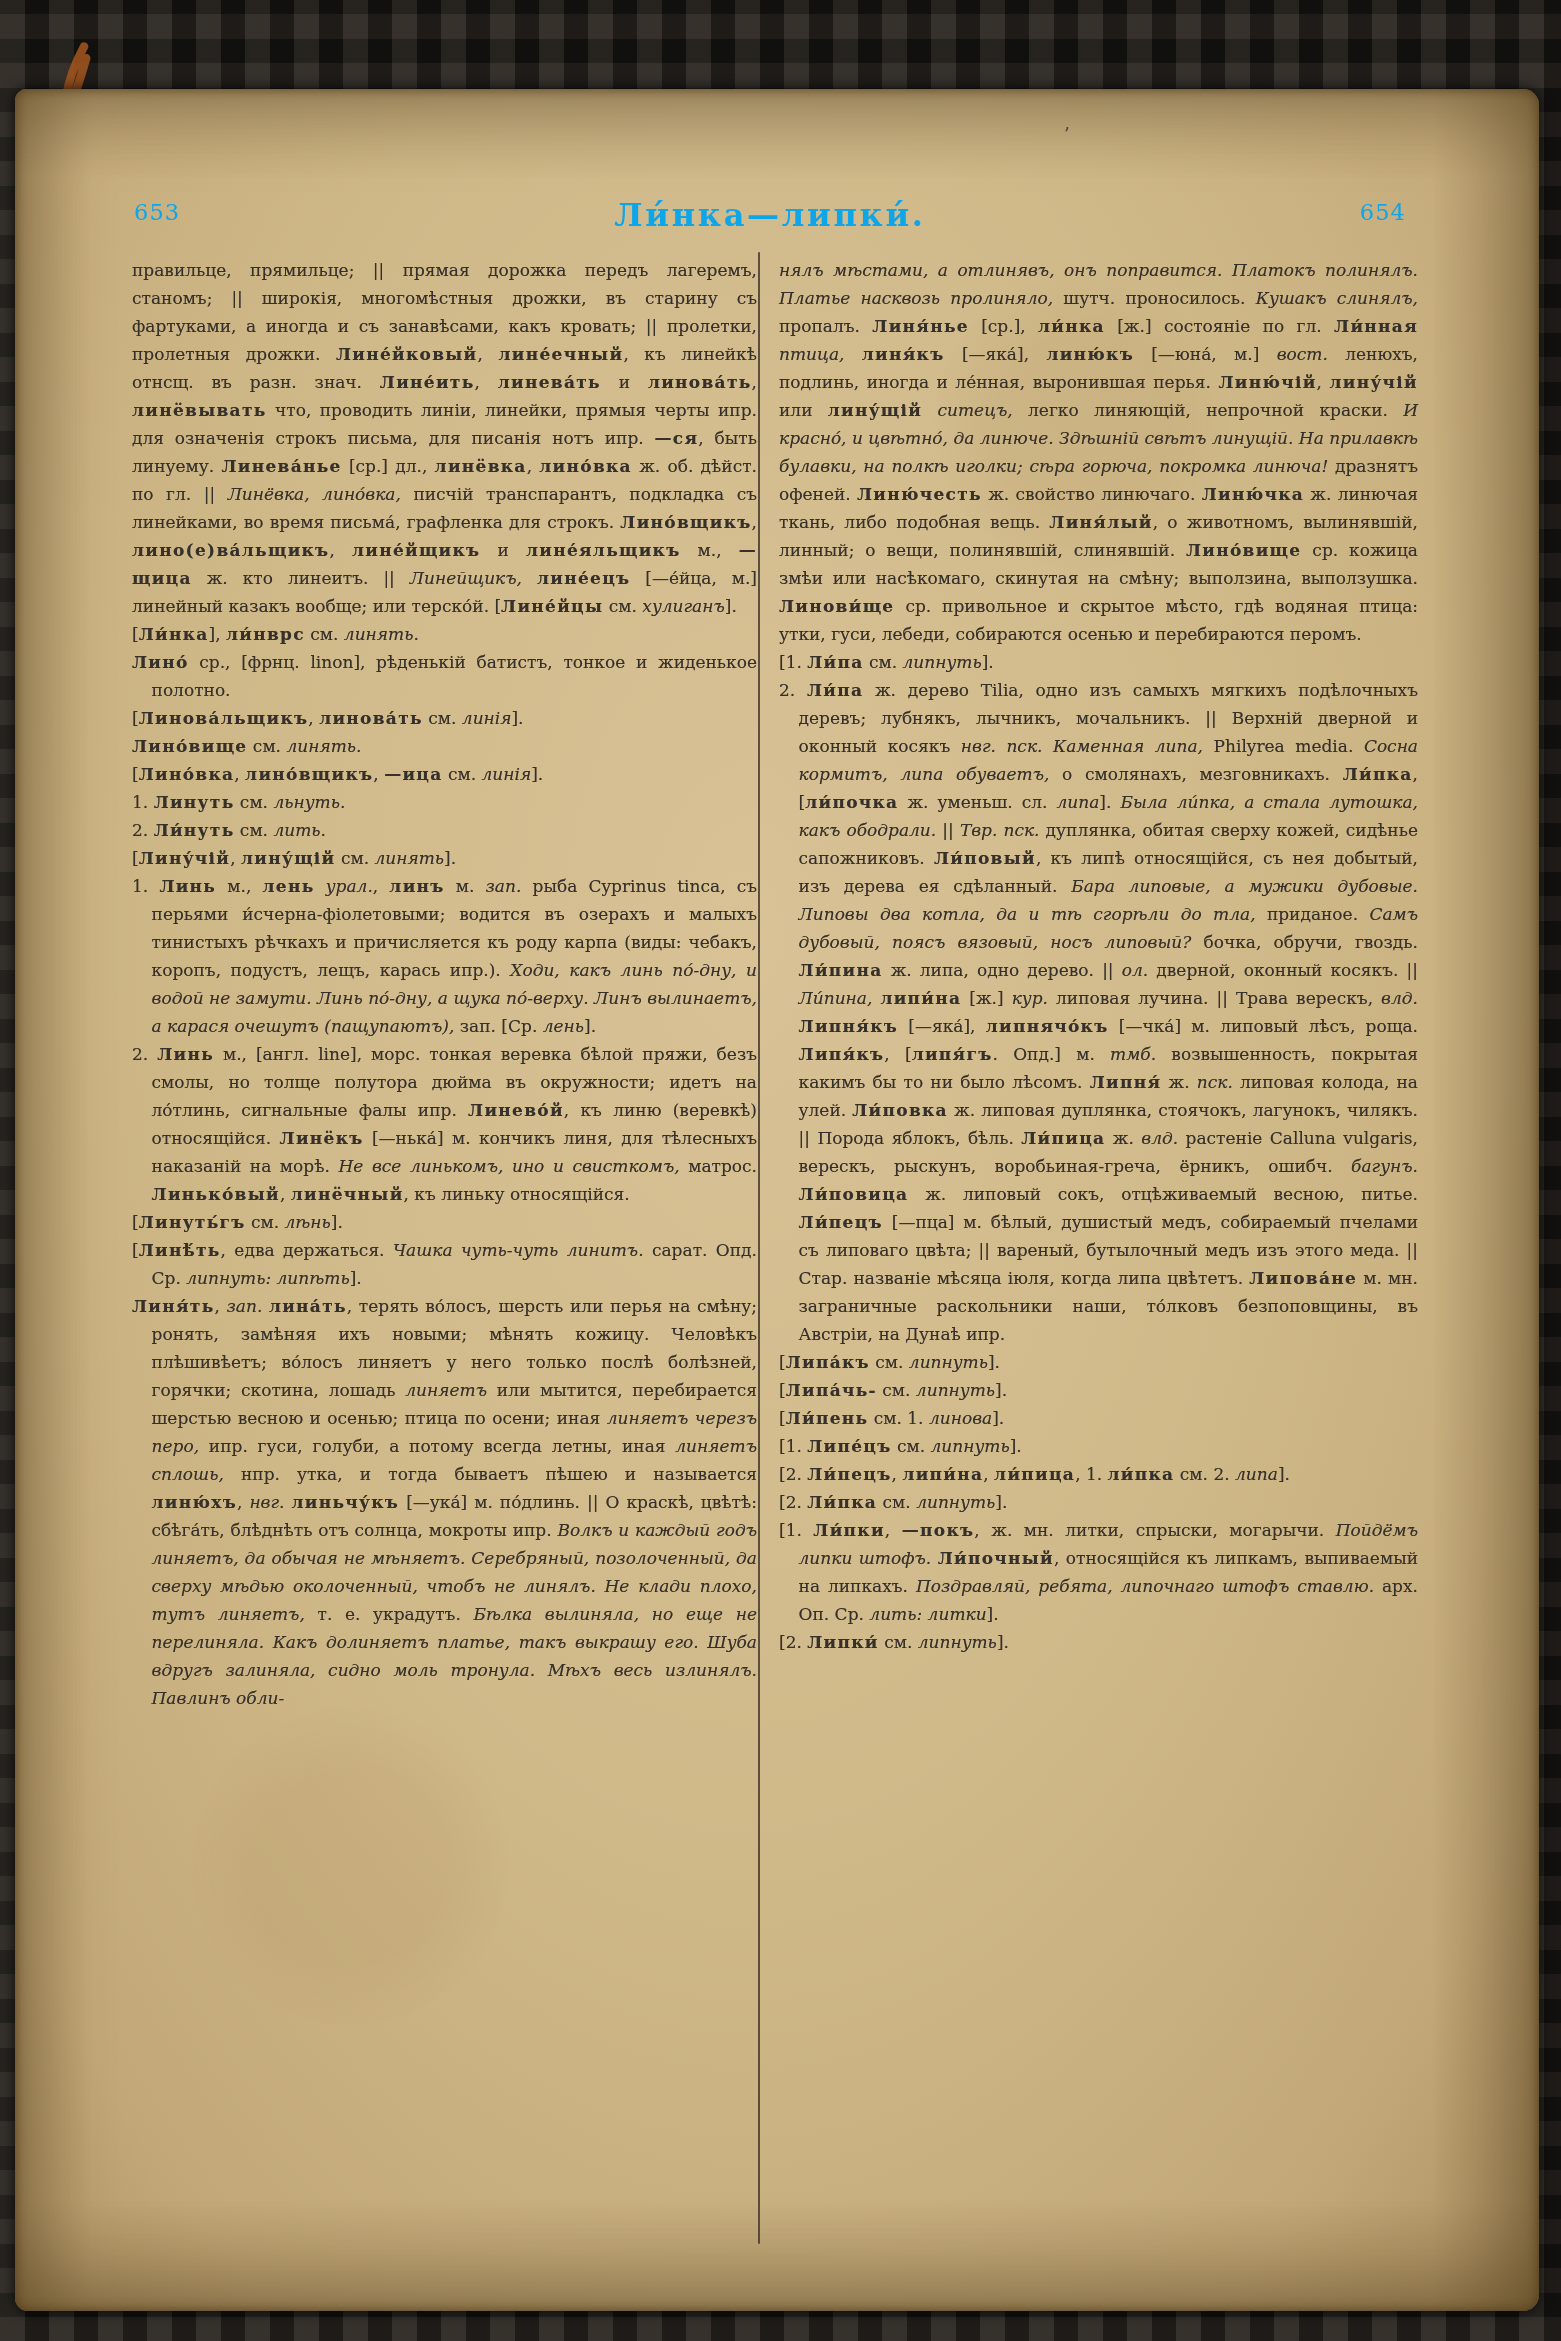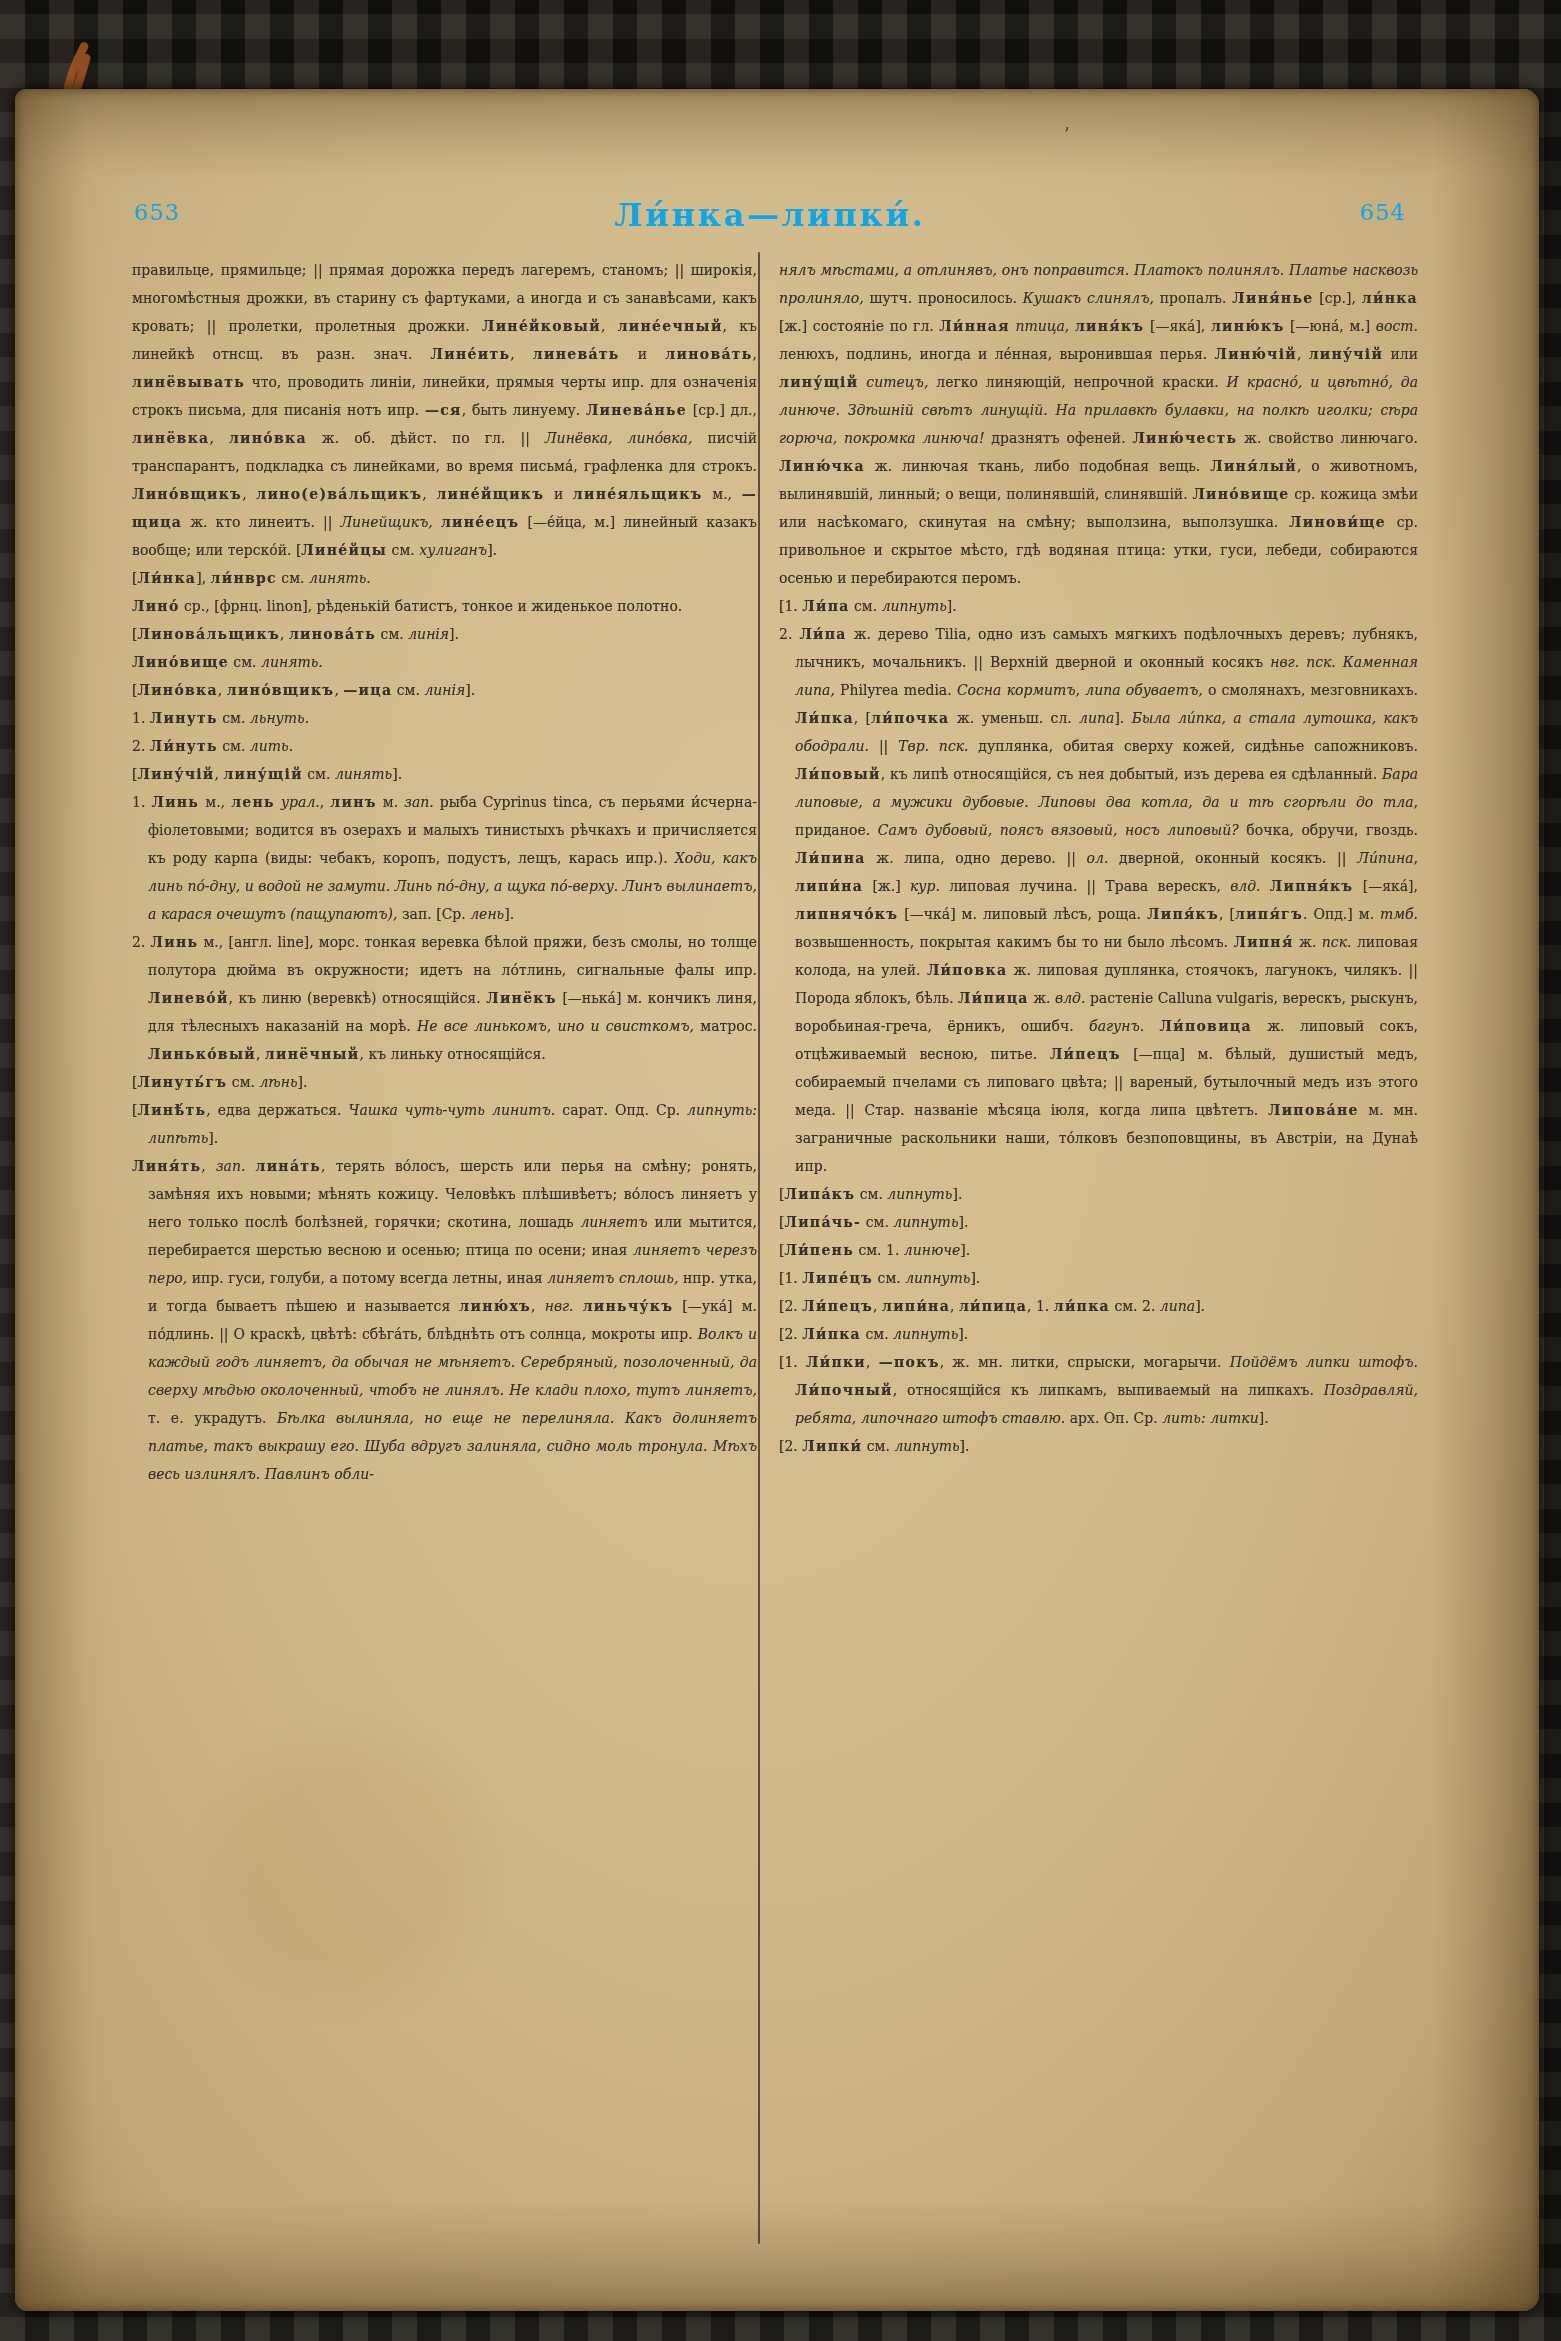--- a/index.html
+++ b/index.html
@@ -50,21 +50,21 @@
     font-weight:bold;font-size:32px;letter-spacing:2.7px;white-space:nowrap;
   }
   .col{position:absolute;top:256px;}
   .col.left{left:132px;width:625px;}
   .col.right{left:779px;width:639px;}
   .divider{
     position:absolute;left:758px;top:252px;width:1.6px;height:1992px;
     background:#453b2e;opacity:0.85;border-radius:1.1px;
   }
   .col p{
-    margin:0;font-size:14px;line-height:28px;text-align:justify;
+    margin:0;font-size:17px;line-height:28px;text-align:justify;
     text-shadow:0 0 0.5px rgba(54,48,42,0.45);
   }
   .col p.entry{padding-left:1.15em;text-indent:-1.15em;}
   .col p.cont{padding-left:0;text-indent:0;}
   .col b{font-weight:bold;letter-spacing:1.3px;}
   .col i{font-style:italic;}
 </style>
 </head>
 <body>
 
@@ -105,21 +105,21 @@
       <p class="entry">[<b>Линуть́гъ</b> см. <i>лѣнь</i>].</p>
       <p class="entry">[<b>Линѣ́ть</b>, едва держаться. <i>Чашка чуть-чуть линитъ.</i> сарат. Опд. Ср. <i>липнуть: липѣть</i>].</p>
       <p class="entry"><b>Линя́ть</b>, <i>зап.</i> <b>лина́ть</b>, терять во́лосъ, шерсть или перья на смѣну; ронять, замѣняя ихъ новыми; мѣнять кожицу. Человѣкъ плѣшивѣетъ; во́лосъ линяетъ у него только послѣ болѣзней, горячки; скотина, лошадь <i>линяетъ</i> или мытится, перебирается шерстью весною и осенью; птица по осени; иная <i>линяетъ черезъ перо,</i> ипр. гуси, голуби, а потому всегда летны, иная <i>линяетъ сплошь,</i> нпр. утка, и тогда бываетъ пѣшею и называется <b>линю́хъ</b>, <i>нвг.</i> <b>линьчу́къ</b> [—ука́] м. по́длинь. || О краскѣ, цвѣтѣ: сбѣга́ть, блѣднѣть отъ солнца, мокроты ипр. <i>Волкъ и каждый годъ линяетъ, да обычая не мѣняетъ. Серебряный, позолоченный, да сверху мѣдью околоченный, чтобъ не линялъ. Не клади плохо, тутъ линяетъ,</i> т. е. украдутъ. <i>Бѣлка вылиняла, но еще не перелиняла. Какъ долиняетъ платье, такъ выкрашу его. Шуба вдругъ залиняла, сидно моль тронула. Мѣхъ весь излинялъ. Павлинъ обли-</i></p>
     </div>
   <div class="col right">
       <p class="cont"><i>нялъ мѣстами, а отлинявъ, онъ поправится. Платокъ полинялъ. Платье насквозь пролиняло,</i> шутч. проносилось. <i>Кушакъ слинялъ,</i> пропалъ. <b>Линя́нье</b> [ср.], <b>ли́нка</b> [ж.] состояніе по гл. <b>Ли́нная</b> <i>птица,</i> <b>линя́къ</b> [—яка́], <b>линю́къ</b> [—юна́, м.] <i>вост.</i> ленюхъ, подлинь, иногда и ле́нная, выронившая перья. <b>Линю́чій</b>, <b>лину́чій</b> или <b>лину́щій</b> <i>ситецъ,</i> легко линяющій, непрочной краски. <i>И красно́, и цвѣтно́, да линюче. Здѣшній свѣтъ линущій. На прилавкѣ булавки, на полкѣ иголки; сѣра горюча, покромка линюча!</i> дразнятъ офеней. <b>Линю́честь</b> ж. свойство линючаго. <b>Линю́чка</b> ж. линючая ткань, либо подобная вещь. <b>Линя́лый</b>, о животномъ, вылинявшій, линный; о вещи, полинявшій, слинявшій. <b>Лино́вище</b> ср. кожица змѣи или насѣкомаго, скинутая на смѣну; выползина, выползушка. <b>Линови́ще</b> ср. привольное и скрытое мѣсто, гдѣ водяная птица: утки, гуси, лебеди, собираются осенью и перебираются перомъ.</p>
       <p class="entry">[1. <b>Ли́па</b> см. <i>липнуть</i>].</p>
       <p class="entry">2. <b>Ли́па</b> ж. дерево Tilia, одно изъ самыхъ мягкихъ подѣлочныхъ деревъ; лубнякъ, лычникъ, мочальникъ. || Верхній дверной и оконный косякъ <i>нвг. пск. Каменная липа,</i> Philyrea media. <i>Сосна кормитъ, липа обуваетъ,</i> о смолянахъ, мезговникахъ. <b>Ли́пка</b>, [<b>ли́почка</b> ж. уменьш. сл. <i>липа</i>]. <i>Была ли́пка, а стала лутошка, какъ ободрали.</i> || <i>Твр. пск.</i> дуплянка, обитая сверху кожей, сидѣнье сапожниковъ. <b>Ли́повый</b>, къ липѣ относящійся, съ нея добытый, изъ дерева ея сдѣланный. <i>Бара липовые, а мужики дубовые. Липовы два котла, да и тѣ сгорѣли до тла,</i> приданое. <i>Самъ дубовый, поясъ вязовый, носъ липовый?</i> бочка, обручи, гвоздь. <b>Ли́пина</b> ж. липа, одно дерево. || <i>ол.</i> дверной, оконный косякъ. || <i>Ли́пина,</i> <b>липи́на</b> [ж.] <i>кур.</i> липовая лучина. || Трава верескъ, <i>влд.</i> <b>Липня́къ</b> [—яка́], <b>липнячо́къ</b> [—чка́] м. липовый лѣсъ, роща. <b>Липя́къ</b>, [<b>липя́гъ</b>. Опд.] м. <i>тмб.</i> возвышенность, покрытая какимъ бы то ни было лѣсомъ. <b>Липня́</b> ж. <i>пск.</i> липовая колода, на улей. <b>Ли́повка</b> ж. липовая дуплянка, стоячокъ, лагунокъ, чилякъ. || Порода яблокъ, бѣль. <b>Ли́пица</b> ж. <i>влд.</i> растеніе Calluna vulgaris, верескъ, рыскунъ, воробьиная-греча, ёрникъ, ошибч. <i>багунъ.</i> <b>Ли́повица</b> ж. липовый сокъ, отцѣживаемый весною, питье. <b>Ли́пецъ</b> [—пца] м. бѣлый, душистый медъ, собираемый пчелами съ липоваго цвѣта; || вареный, бутылочный медъ изъ этого меда. || Стар. названіе мѣсяца іюля, когда липа цвѣтетъ. <b>Липова́не</b> м. мн. заграничные раскольники наши, то́лковъ безпоповщины, въ Австріи, на Дунаѣ ипр.</p>
       <p class="entry">[<b>Липа́къ</b> см. <i>липнуть</i>].</p>
       <p class="entry">[<b>Липа́чь-</b> см. <i>липнуть</i>].</p>
-      <p class="entry">[<b>Ли́пень</b> см. 1. <i>линюче</i>].</p>
+      <p class="entry">[<b>Ли́пень</b> см. 1. <i>линова</i>].</p>
       <p class="entry">[1. <b>Липе́цъ</b> см. <i>липнуть</i>].</p>
       <p class="entry">[2. <b>Ли́пецъ</b>, <b>липи́на</b>, <b>ли́пица</b>, 1. <b>ли́пка</b> см. 2. <i>липа</i>].</p>
       <p class="entry">[2. <b>Ли́пка</b> см. <i>липнуть</i>].</p>
       <p class="entry">[1. <b>Ли́пки</b>, <b>—покъ</b>, ж. мн. литки, спрыски, могарычи. <i>Пойдёмъ липки штофъ.</i> <b>Ли́почный</b>, относящійся къ липкамъ, выпиваемый на липкахъ. <i>Поздравляй, ребята, липочнаго штофъ ставлю.</i> арх. Оп. Ср. <i>лить: литки</i>].</p>
       <p class="entry">[2. <b>Липки́</b> см. <i>липнуть</i>].</p>
     </div>
 </div>
 
 
 </body></html>

